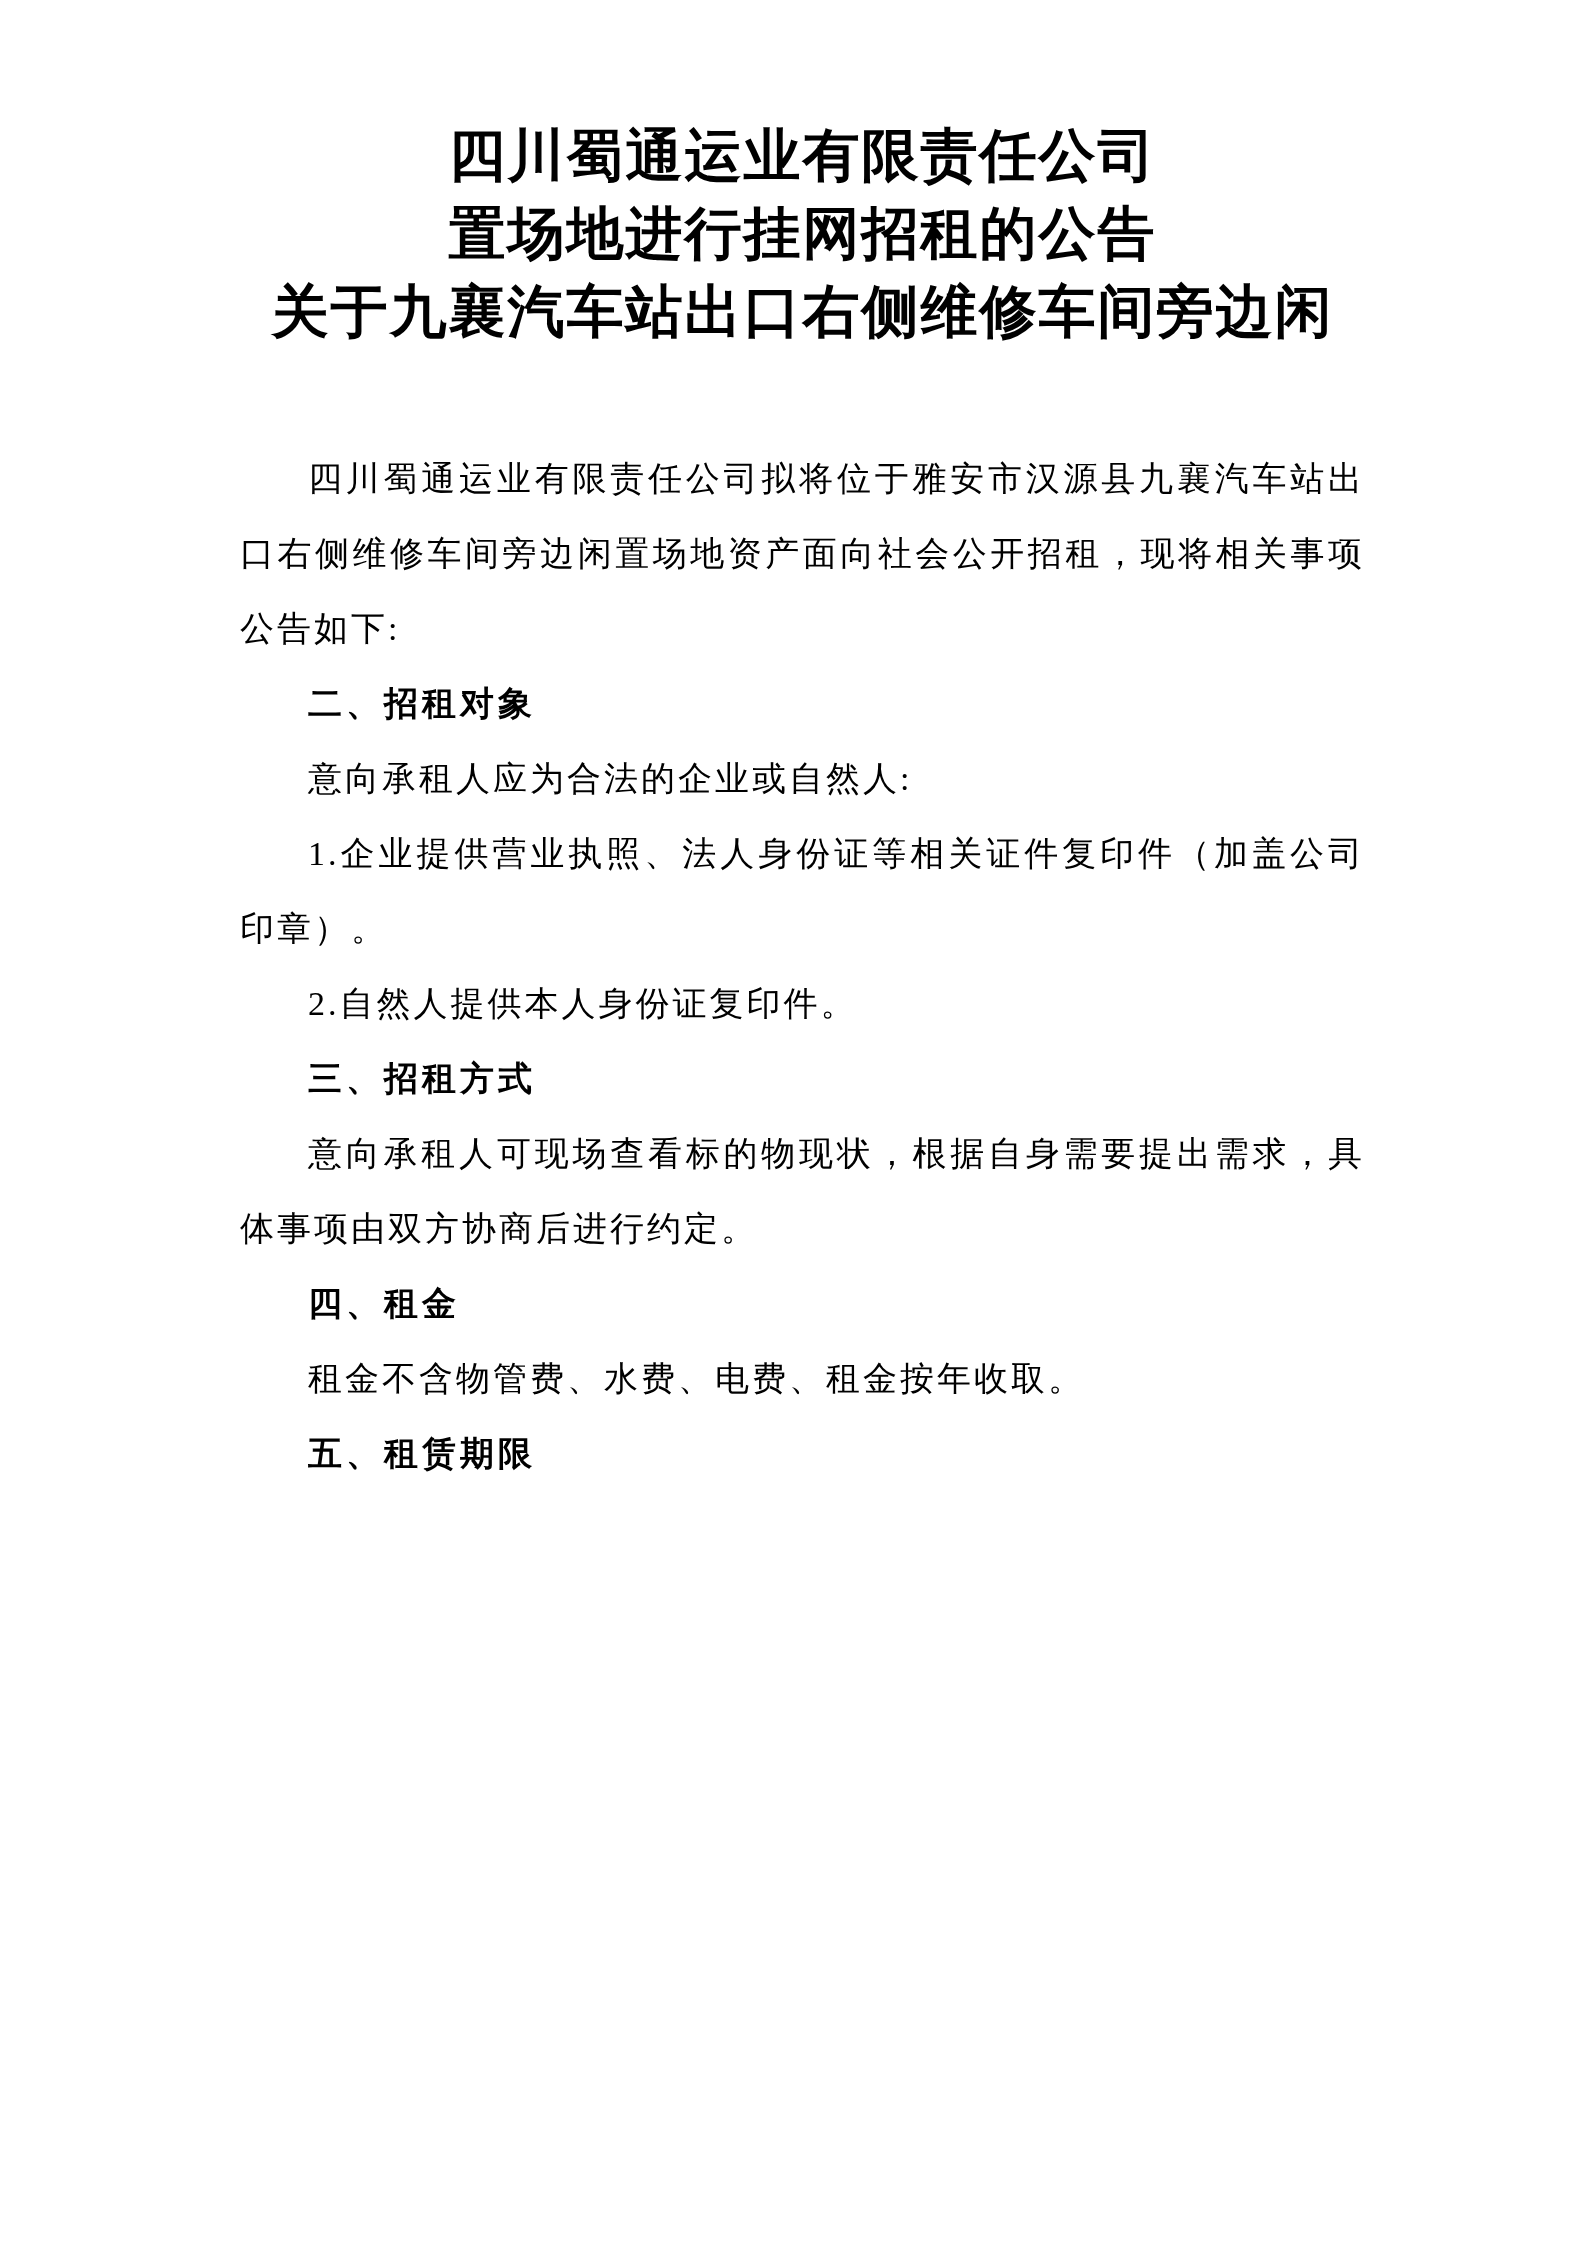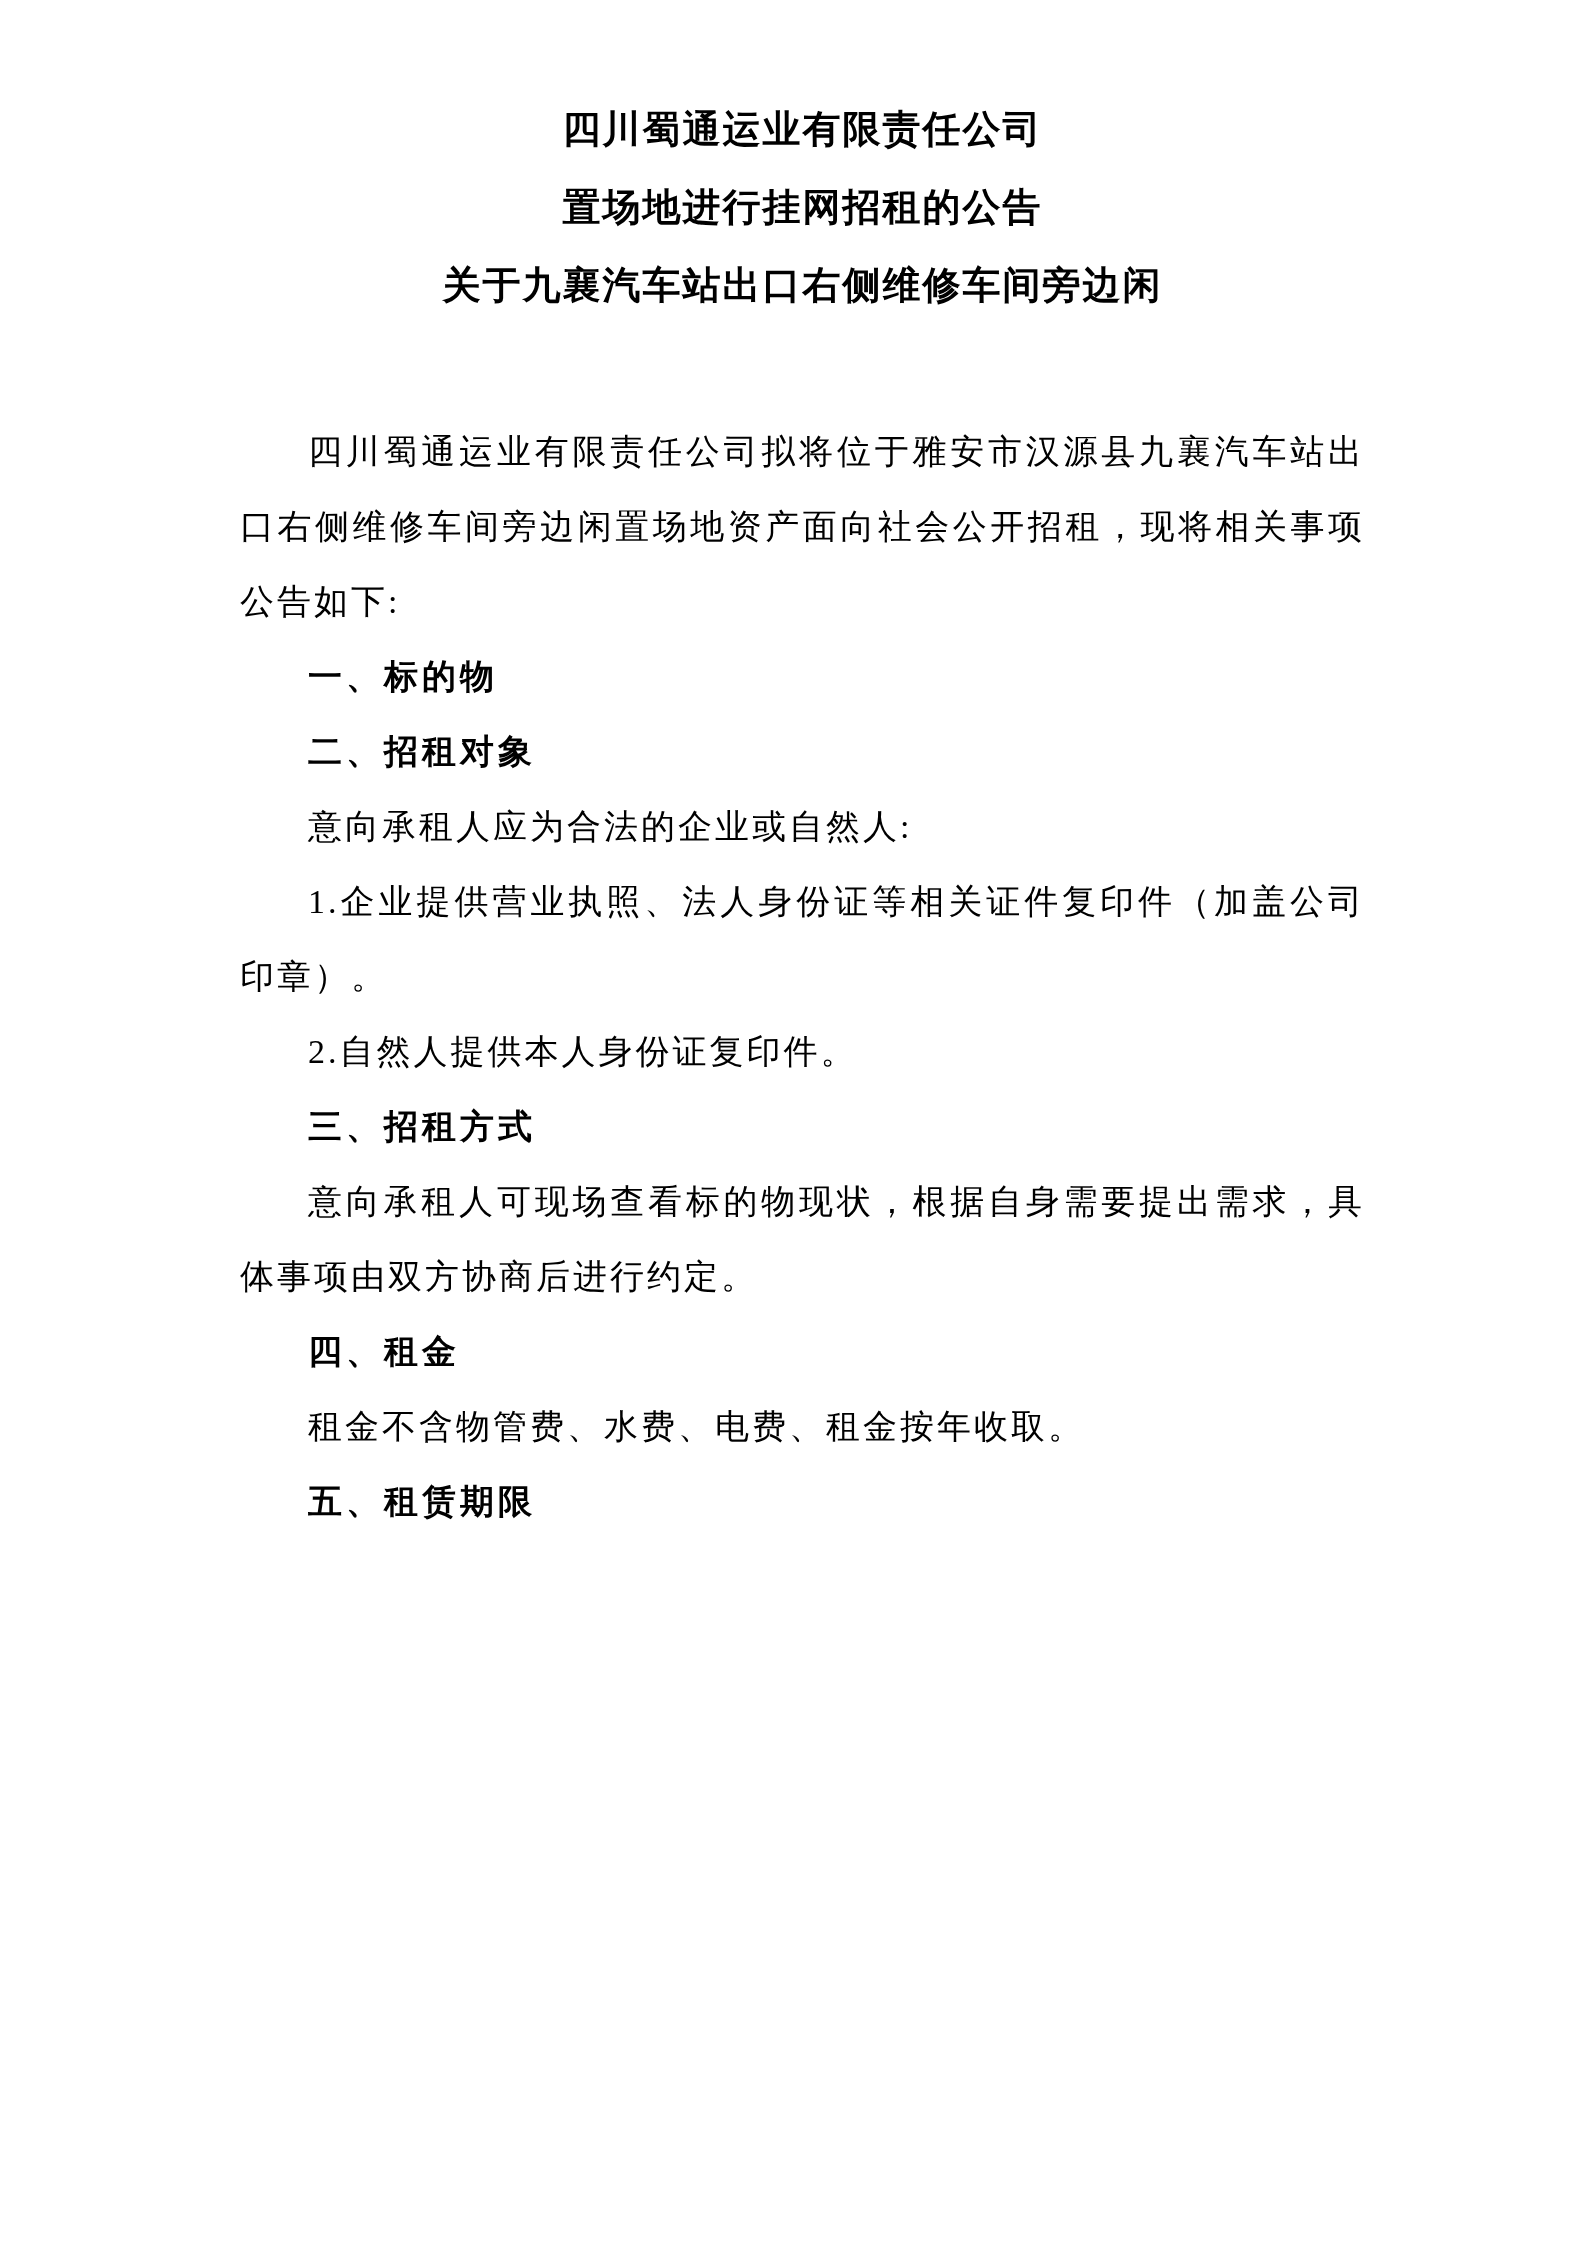--- a/index.html
+++ b/index.html
@@ -15,24 +15,24 @@
     color: #000000;
     overflow: hidden;
   }
   .content {
     position: absolute;
     left: 240px;
     top: 0;
     width: 1125px;
   }
   .doc-title {
-    margin-top: 90px;
+    margin-top: 117px;
     font-family: "Liberation Serif", "DejaVu Serif", serif;
     font-weight: 700;
-    font-size: 38px;
+    font-size: 57px;
     line-height: 78px;
     letter-spacing: 2px;
     text-align: center;
   }
   .doc-body {
     margin-top: 90px;
     font-family: "Liberation Serif", "DejaVu Serif", serif;
     font-weight: 400;
     font-size: 34px;
     line-height: 75px;
@@ -57,21 +57,20 @@
   <div class="content">
 
     <div class="doc-title">
       <div>四川蜀通运业有限责任公司</div>
       <div>置场地进行挂网招租的公告</div>
       <div>关于九襄汽车站出口右侧维修车间旁边闲</div>
     </div>
 
     <div class="doc-body">
       <p class="body-para">四川蜀通运业有限责任公司拟将位于雅安市汉源县九襄汽车站出口右侧维修车间旁边闲置场地资产面向社会公开招租，现将相关事项公告如下:</p>
-      <p class="heading">一、标的物</p>
       <p class="heading">二、招租对象</p>
       <p class="body-para">意向承租人应为合法的企业或自然人:</p>
       <p class="body-para">1.企业提供营业执照、法人身份证等相关证件复印件（加盖公司印章）。</p>
       <p class="body-para">2.自然人提供本人身份证复印件。</p>
       <p class="heading">三、招租方式</p>
       <p class="body-para">意向承租人可现场查看标的物现状，根据自身需要提出需求，具体事项由双方协商后进行约定。</p>
       <p class="heading">四、租金</p>
       <p class="body-para">租金不含物管费、水费、电费、租金按年收取。</p>
       <p class="heading">五、租赁期限</p>
     </div>

